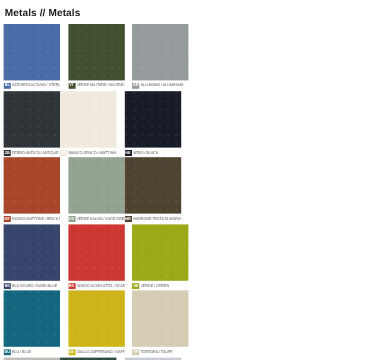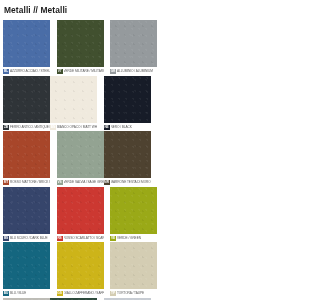--- a/index.html
+++ b/index.html
@@ -95,21 +95,21 @@
     overflow: hidden;
     text-overflow: clip;
     white-space: nowrap;
   }
 </style>
 </head>
 <body>
 
 <div class="page">
 
-  <div class="title">Metalli // Metalli</div>
+  <div class="title">Metals // Metals</div>
 
   <div class="grid">
       <div class="cell">
         <div class="swatch" style="background: rgb(74, 109, 167);"></div>
         <div class="caption">
           <span class="chip" style="background: rgb(74, 109, 167);">BL</span>
           <span class="cap-text">AZZURRO ACCIAIO / STEEL BLUE</span>
         </div>
       </div>
       <div class="cell">

